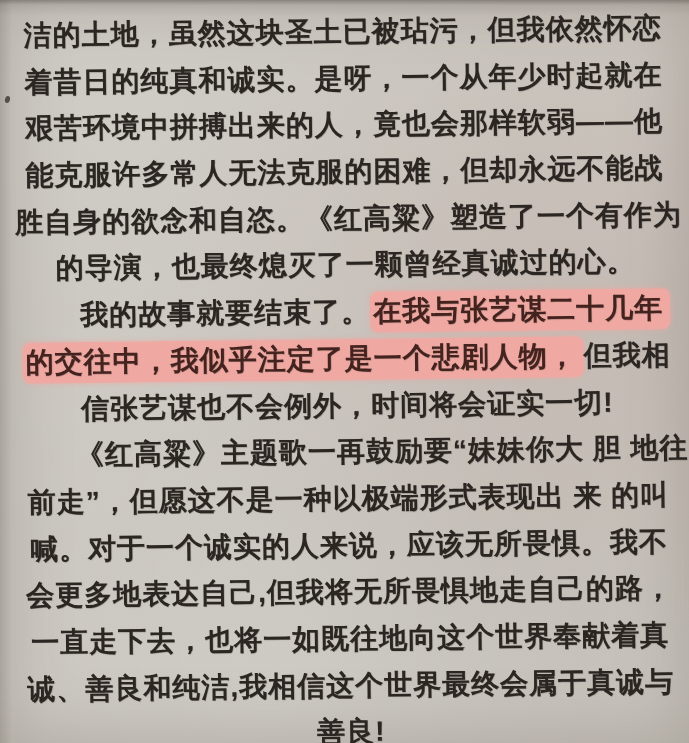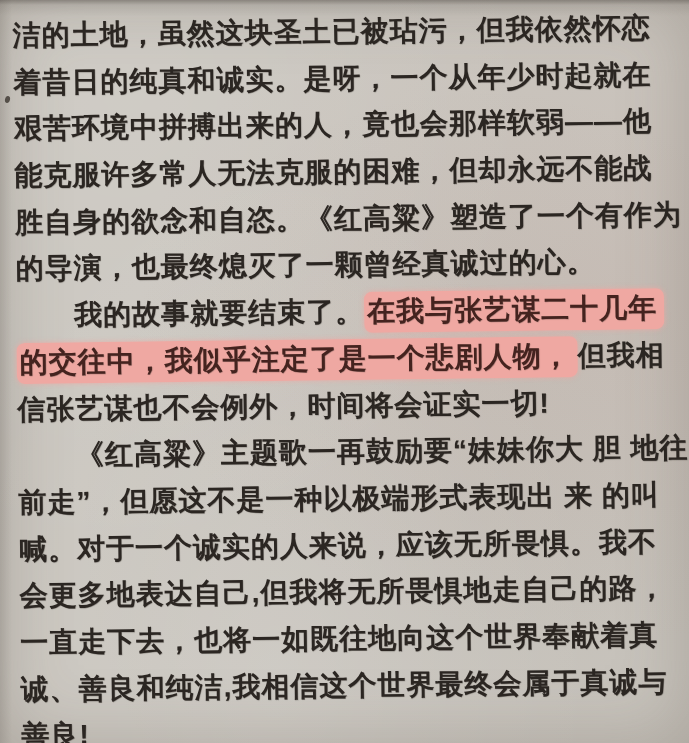--- a/index.html
+++ b/index.html
@@ -16,20 +16,21 @@
     height: 743px;
     background-color: var(--paper, #cac6bf);
     background-image:
       linear-gradient(180deg, rgba(55,50,45,0.40) 0px, rgba(55,50,45,0.10) 5px, rgba(55,50,45,0) 16px),
       linear-gradient(90deg, rgba(55,50,45,0.14) 0px, rgba(55,50,45,0) 12px),
       radial-gradient(ellipse at 18% 12%, rgba(255,255,255,0.10), transparent 52%),
       radial-gradient(ellipse at 88% 40%, rgba(186,148,140,0.16), transparent 55%),
       radial-gradient(ellipse at 40% 92%, rgba(255,255,255,0.12), transparent 55%),
       radial-gradient(ellipse at 70% 70%, rgba(120,110,100,0.08), transparent 60%);
     box-shadow: inset 0 0 70px rgba(90,80,70,0.28);
+    text-align: center;
   }
   .text-block {
     position: absolute;
     left: 17px;
     top: 9px;
     width: 660px;
     transform: rotate(-0.7deg);
     transform-origin: 50% 50%;
     font-family: "Liberation Sans", sans-serif;
     font-weight: bold;

